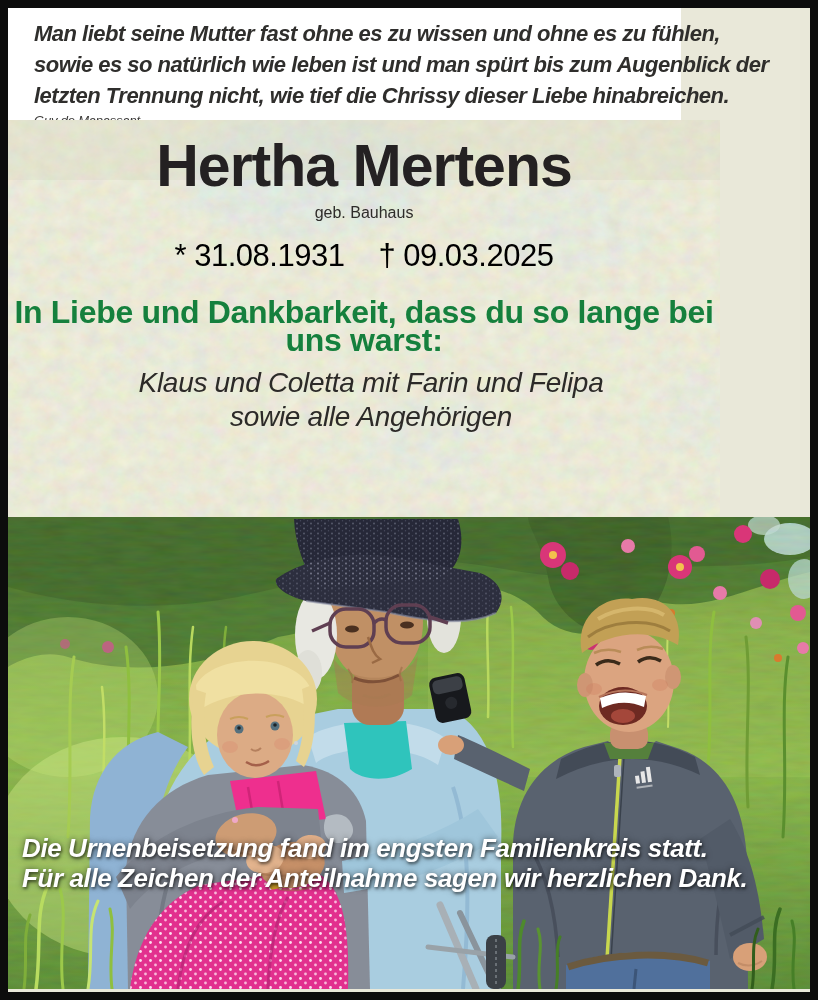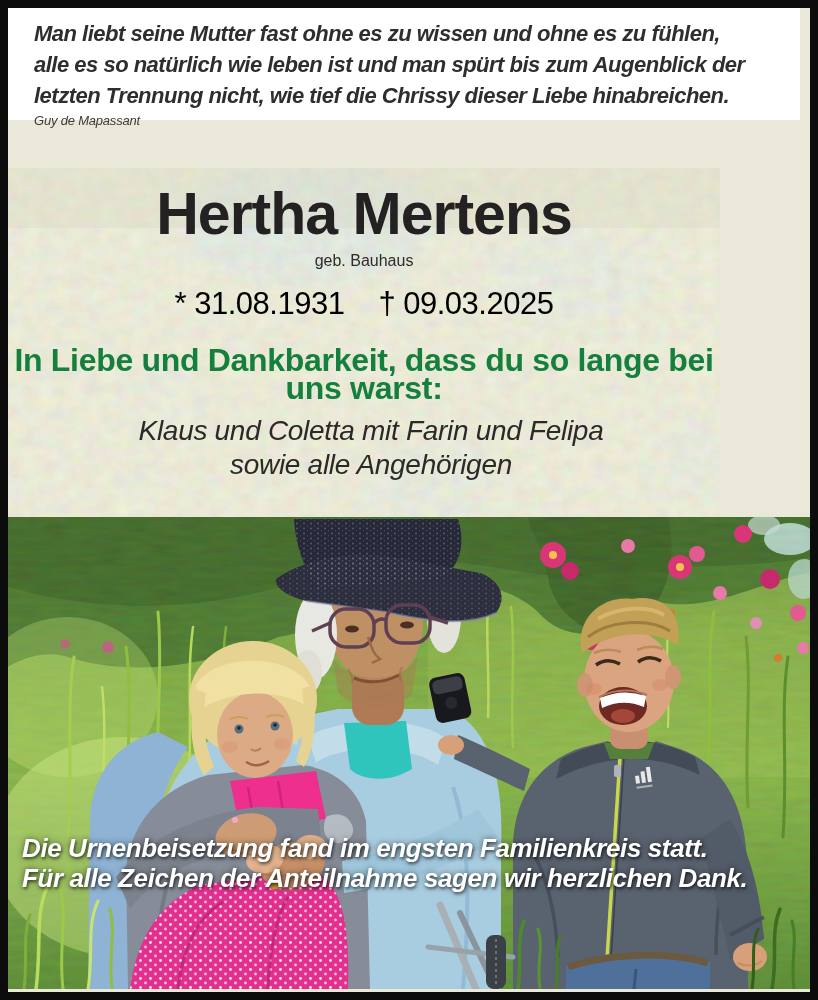--- a/index.html
+++ b/index.html
@@ -6,36 +6,36 @@
   body{
     width:818px;height:1000px;position:relative;
     background:#0c0c0c;
     font-family:"Liberation Sans","DejaVu Sans",sans-serif;
     overflow:hidden;
   }
   .card{position:absolute;left:8px;top:8px;width:802px;height:984px;background:#e9e8d9;}
 
   
   .quote-section{
-    position:absolute;left:0;top:0;width:792px;height:112px;
+    position:absolute;left:0;top:0;width:673px;height:112px;
     background:#ffffff;box-sizing:border-box;
     padding:10px 10px 0 26px;
   }
   .quote-line{
     font-style:italic;font-weight:600;font-size:22px;line-height:31px;
     letter-spacing:-0.5px;color:#2f2e2c;white-space:nowrap;
   }
   .quote-attribution{
     font-style:italic;font-size:13px;color:#3c3b39;margin-top:2px;letter-spacing:-0.2px;
   }
 
   
   .memorial-section{
     position:absolute;left:0;top:112px;width:712px;height:408px;
-    text-align:center;overflow:hidden;margin-top:48px;
+    text-align:center;overflow:hidden;
   }
   .memorial-bg{position:absolute;left:0;top:0;width:802px;height:408px;}
   .memorial-content{position:relative;z-index:2;}
   .deceased-name{
     margin-top:16px;font-size:59px;line-height:60px;font-weight:bold;
     letter-spacing:-1px;color:#242122;
   }
   .birth-name{margin-top:3px;font-size:16px;line-height:27px;color:#2e2c2a;}
   .dates{margin-top:13px;font-size:31px;line-height:33px;color:#000000;letter-spacing:-0.5px;}
   .dates .date-sep{display:inline-block;width:34px;}
@@ -60,21 +60,21 @@
     text-shadow:0 0 6px rgba(0,0,0,0.55),1px 2px 3px rgba(0,0,0,0.5);
   }
 </style>
 </head>
 <body>
 
 <div class="card">
 
   <div class="quote-section">
     <div class="quote-line">Man liebt seine Mutter fast ohne es zu wissen und ohne es zu fühlen,</div>
-    <div class="quote-line">alle es so natürlich wie leben ist und man spürt bis zum Augenblick der</div>
+    <div class="quote-line">sowie es so natürlich wie leben ist und man spürt bis zum Augenblick der</div>
     <div class="quote-line">letzten Trennung nicht, wie tief die Chrissy dieser Liebe hinabreichen.</div>
     <div class="quote-attribution">Guy de Mapassant</div>
   </div>
 
   <div class="memorial-section">
     <svg class="memorial-bg" viewBox="0 0 802 408" preserveAspectRatio="none" aria-hidden="true">
       <defs>
         <filter id="foliageNoise" x="0" y="0" width="100%" height="100%">
           <feTurbulence type="fractalNoise" baseFrequency="0.065 0.075" numOctaves="4" seed="11" result="n"></feTurbulence>
           <feColorMatrix in="n" type="matrix" values="0.30 0 0 0 0.68  0 0.30 0 0 0.68  0 0 0.34 0 0.50  0 0 0 0 1"></feColorMatrix>

